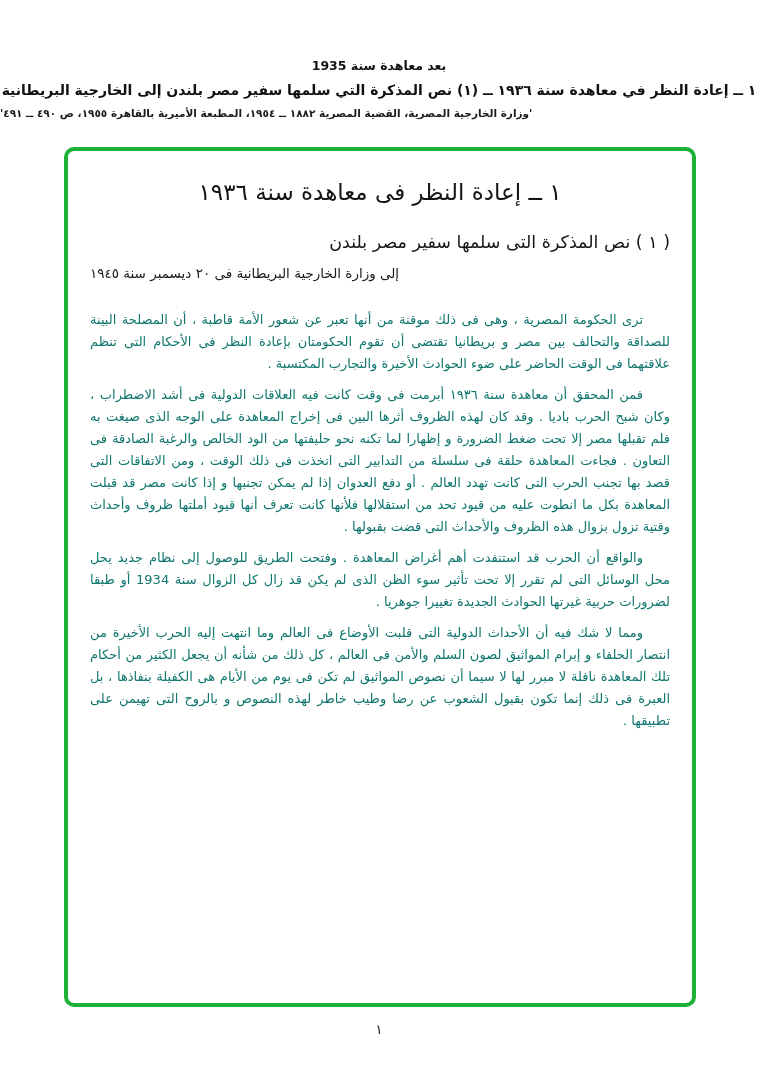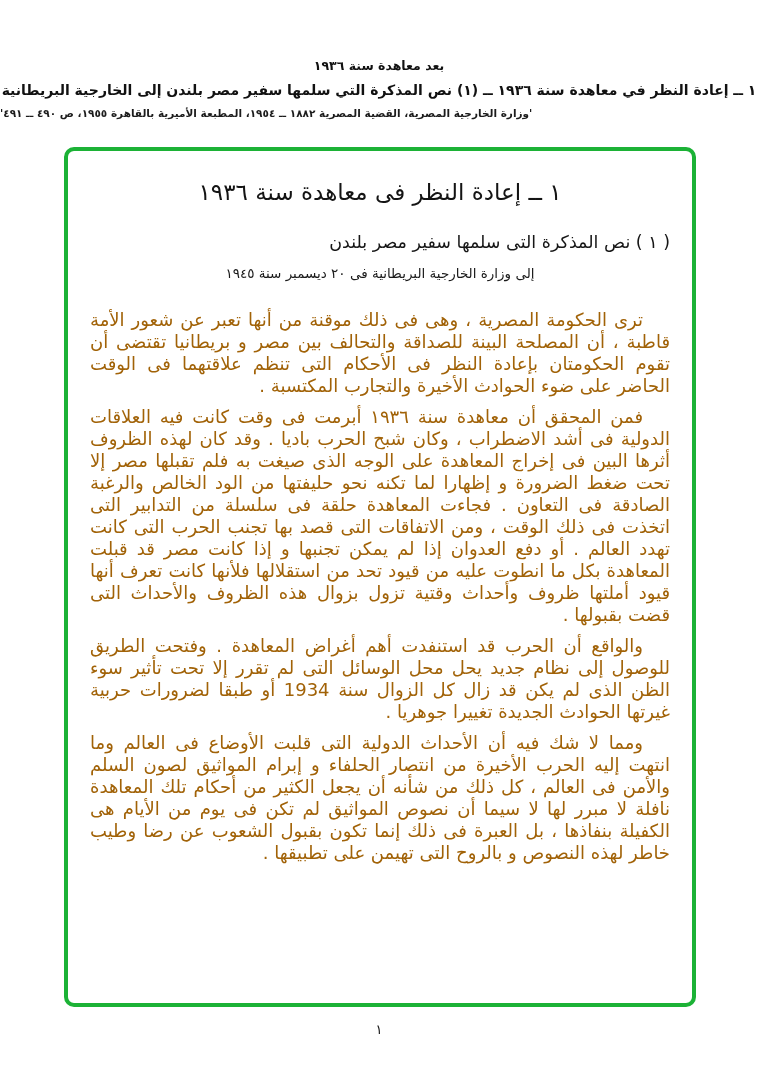--- a/index.html
+++ b/index.html
@@ -65,49 +65,49 @@
     color: #141414;
   }
   .doc-subtitle {
     margin-top: 27px;
     font-size: 17.5px;
     font-weight: normal;
     color: #161616;
   }
   .doc-subtitle2 {
     margin-top: 13px;
-    text-align: center;
+    text-align: left;
     font-size: 13.5px;
     font-weight: normal;
     color: #1a1a1a;
   }
   .doc-body { margin-top: 28px; }
   .doc-body p {
-    font-size: 18px;
+    font-size: 13px;
     line-height: 22px;
     text-align: justify;
     text-indent: 27px;
-    color: #a16207;
+    color: #0f766e;
     margin-bottom: 9px;
   }
   
   .page-number {
     position: absolute;
     top: 1022px; left: 0; right: 0;
     text-align: center;
     font-size: 13px;
     color: #111111;
   }
 </style>
 </head>
 <body>
 
 <div class="page">
 
-  <div class="hdr-kicker">بعد معاهدة سنة ١٩٣٦</div>
+  <div class="hdr-kicker">بعد معاهدة سنة 1935</div>
 
   <div class="hdr-headline">١ ــ إعادة النظر في معاهدة سنة ١٩٣٦ ــ (١) نص المذكرة التي سلمها سفير مصر بلندن إلى الخارجية البريطانية</div>
 
   <div class="hdr-source">'وزارة الخارجية المصرية، القضية المصرية ١٨٨٢ ــ ١٩٥٤، المطبعة الأميرية بالقاهرة ١٩٥٥، ص ٤٩٠ ــ ٤٩١'</div>
 
   <div class="green-frame" style="border-color: rgb(28, 178, 54);">
     <div class="doc-inner">
 
       <div class="doc-title">١ ــ إعادة النظر فى معاهدة سنة ١٩٣٦</div>
 

